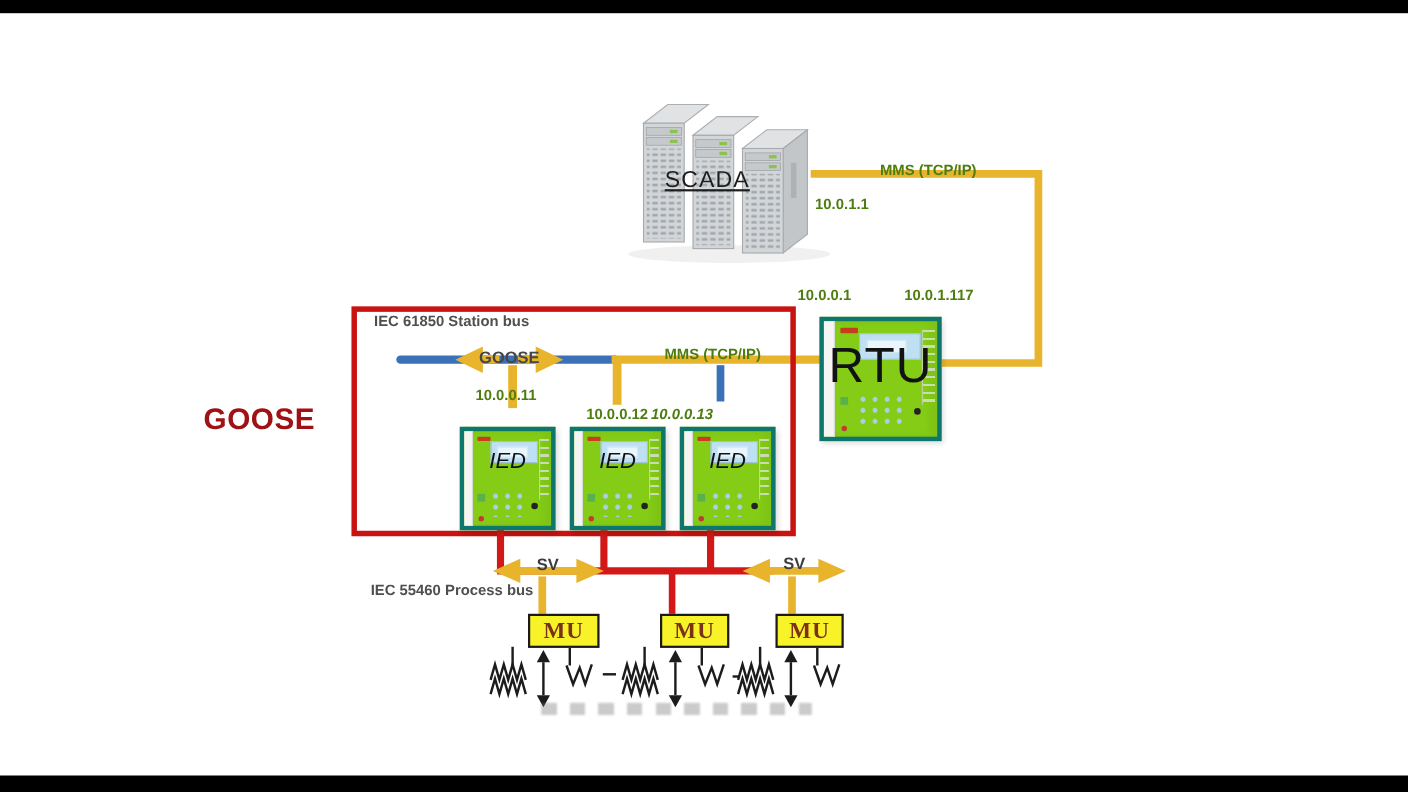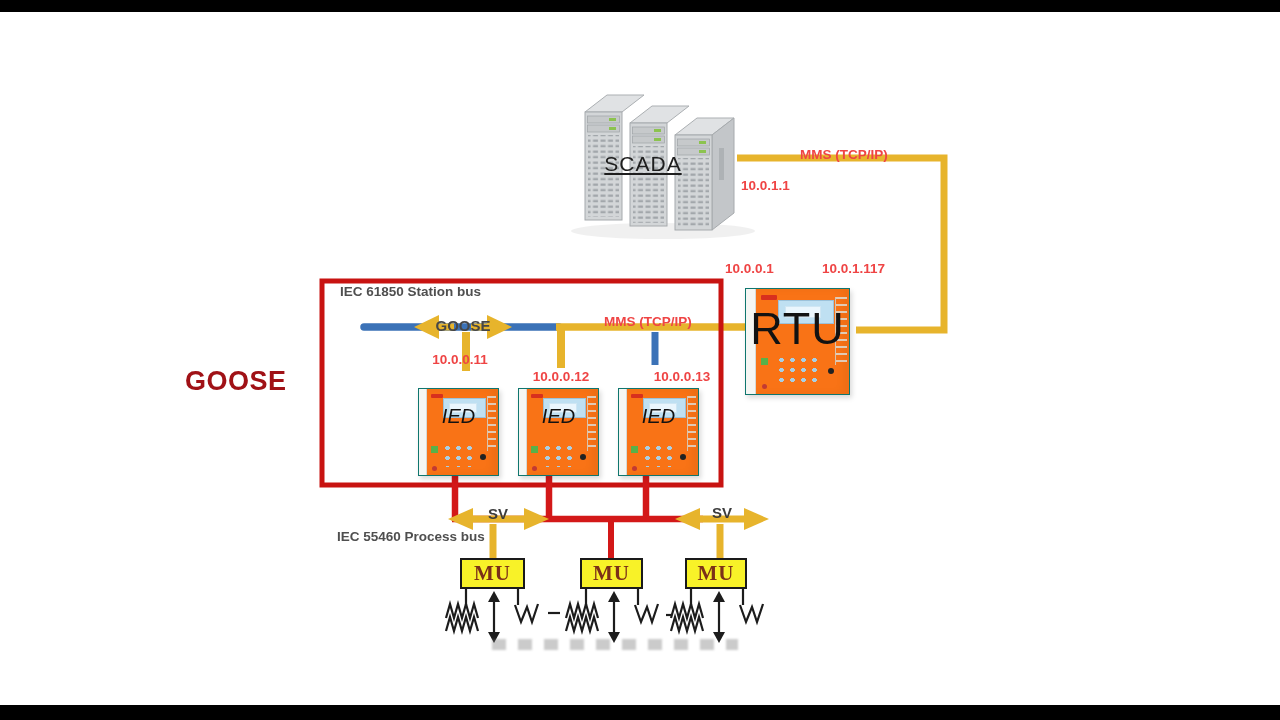--- a/index.html
+++ b/index.html
@@ -13,48 +13,48 @@
   .c-yel{stroke:var(--link_yellow);}
   .f-yel{fill:var(--link_yellow);}
   .c-blu{stroke:var(--bus_blue);}
   .c-red{stroke:var(--process_red);}
   .c-zone{stroke:var(--zone_red);}
   .c-blk{stroke:#1c1c1c;}
   .f-blk{fill:#1c1c1c;}
   .lbl{position:absolute;white-space:nowrap;color:#3c3c3c;}
   .ctr{transform:translateX(-50%);}
   .title{font-size:42px;color:#151515;letter-spacing:1px;}
-  .net{font-size:13.5px;font-weight:bold;color:#ef4444;}
+  .net{font-size:13.5px;font-weight:bold;color:#4d7c0f;}
   .busname{font-size:13.5px;font-weight:600;color:#4f4f4f;}
   .goosebus{font-size:15px;font-weight:bold;color:#474747;}
   .sv{font-size:15px;font-weight:bold;color:#3c3c3c;}
   .zone{font-size:27px;font-weight:bold;color:var(--goose_text);letter-spacing:.5px;}
   .scadatxt{font-size:21px;color:#1e1e1e;letter-spacing:1px;}
   
-  .device{position:absolute;background:#f97316;border:1px solid #0f766e;
+  .device{position:absolute;background:#84cc16;border:4px solid #0f766e;
           box-shadow:2px 3px 5px rgba(0,0,0,.15), inset -6px 0 8px rgba(0,0,0,.05);}
   .dev-strip{position:absolute;left:0;top:0;bottom:0;width:9%;background:#f5f6f3;border-right:1px solid #d7dad5;}
   .dev-logo{position:absolute;left:15%;top:6%;width:15%;height:4.5%;background:#d22420;opacity:.85;border-radius:1px;}
   .dev-screen{position:absolute;left:31%;right:15%;top:10%;height:21%;background:#bfe0f2;border:1px solid #9cc2da;}
   .dev-screen-inner{position:absolute;left:12%;top:26%;width:62%;height:44%;background:#eaf6fd;border:1px solid #cfe6f3;}
   .dev-rightcol{position:absolute;right:2%;top:8%;bottom:28%;width:11%;border-left:1px solid #d2d6d1;
       background:repeating-linear-gradient(180deg,#dde1dc 0 2px,transparent 2px 7px);opacity:.8;}
   .dev-keypad{position:absolute;left:29%;width:44%;top:63%;height:28%;
       background-image:radial-gradient(#a9cfe4 2.2px, transparent 2.6px);background-size:11px 10px;}
   .dev-greenkey{position:absolute;left:15%;top:66%;width:7px;height:7px;background:#58b14a;}
   .dev-reddot{position:absolute;left:16%;bottom:5%;width:5px;height:5px;background:#c23a32;border-radius:50%;}
   .dev-blackdot{position:absolute;right:15%;top:75%;width:6px;height:6px;background:#222;border-radius:50%;}
   .dev-label{position:absolute;width:100%;text-align:center;color:#121212;font-weight:500;}
   .ied-label{top:19%;font-size:20px;font-style:italic;}
   .rtu-label{top:13%;font-size:45px;letter-spacing:1px;}
   
   .mu{position:absolute;background:var(--mu_fill);border:2px solid #1a1a1a;height:27px;
       display:flex;align-items:center;justify-content:center;
       font-family:"Liberation Serif",serif;font-size:21px;font-weight:bold;
-      color:var(--mu_text);letter-spacing:1px;}
+      color:var(--mu_text);letter-spacing:1px;margin-left:20px;}
   
   .smudge{position:absolute;left:492px;top:639px;width:246px;height:11px;opacity:.45;filter:blur(1px);
       background:repeating-linear-gradient(90deg,rgba(110,110,110,.8) 0 14px,transparent 14px 26px);}
 </style>
 </head>
 <body>
 
 <div id="stage">
   <div id="topbar" class="bar"></div>
 
@@ -210,21 +210,21 @@
   <div class="lbl net" style="left:800px;top:147px;">MMS (TCP/IP)</div>
   <div class="lbl net" style="left:741px;top:178px;">10.0.1.1</div>
   <div class="lbl net" style="left:725px;top:261px;">10.0.0.1</div>
   <div class="lbl net" style="left:822px;top:261px;">10.0.1.117</div>
   <div class="lbl busname" style="left:340px;top:284px;">IEC 61850 Station bus</div>
   <div class="lbl goosebus ctr" style="left:463px;top:317px;">GOOSE</div>
   <div class="lbl net" style="left:604px;top:314px;">MMS (TCP/IP)</div>
   <div class="lbl zone" style="left:185px;top:366px;">GOOSE</div>
   <div class="lbl net ctr" style="left:460px;top:352px;">10.0.0.11</div>
   <div class="lbl net ctr" style="left:561px;top:369px;">10.0.0.12</div>
-  <div class="lbl net ctr" style="left:682px;top:369px;">10.0.0.13</div>
+  <div class="lbl net ctr" style="left:620px;top:369px;font-style:italic;">10.0.0.13</div>
   <div class="lbl sv ctr" style="left:498px;top:505px;">SV</div>
   <div class="lbl sv ctr" style="left:722px;top:504px;">SV</div>
   <div class="lbl busname" style="left:337px;top:529px;">IEC 55460 Process bus</div>
 
   <div class="smudge"></div>
 
   <div id="bottombar" class="bar"></div>
 </div>
 
 </body></html>

